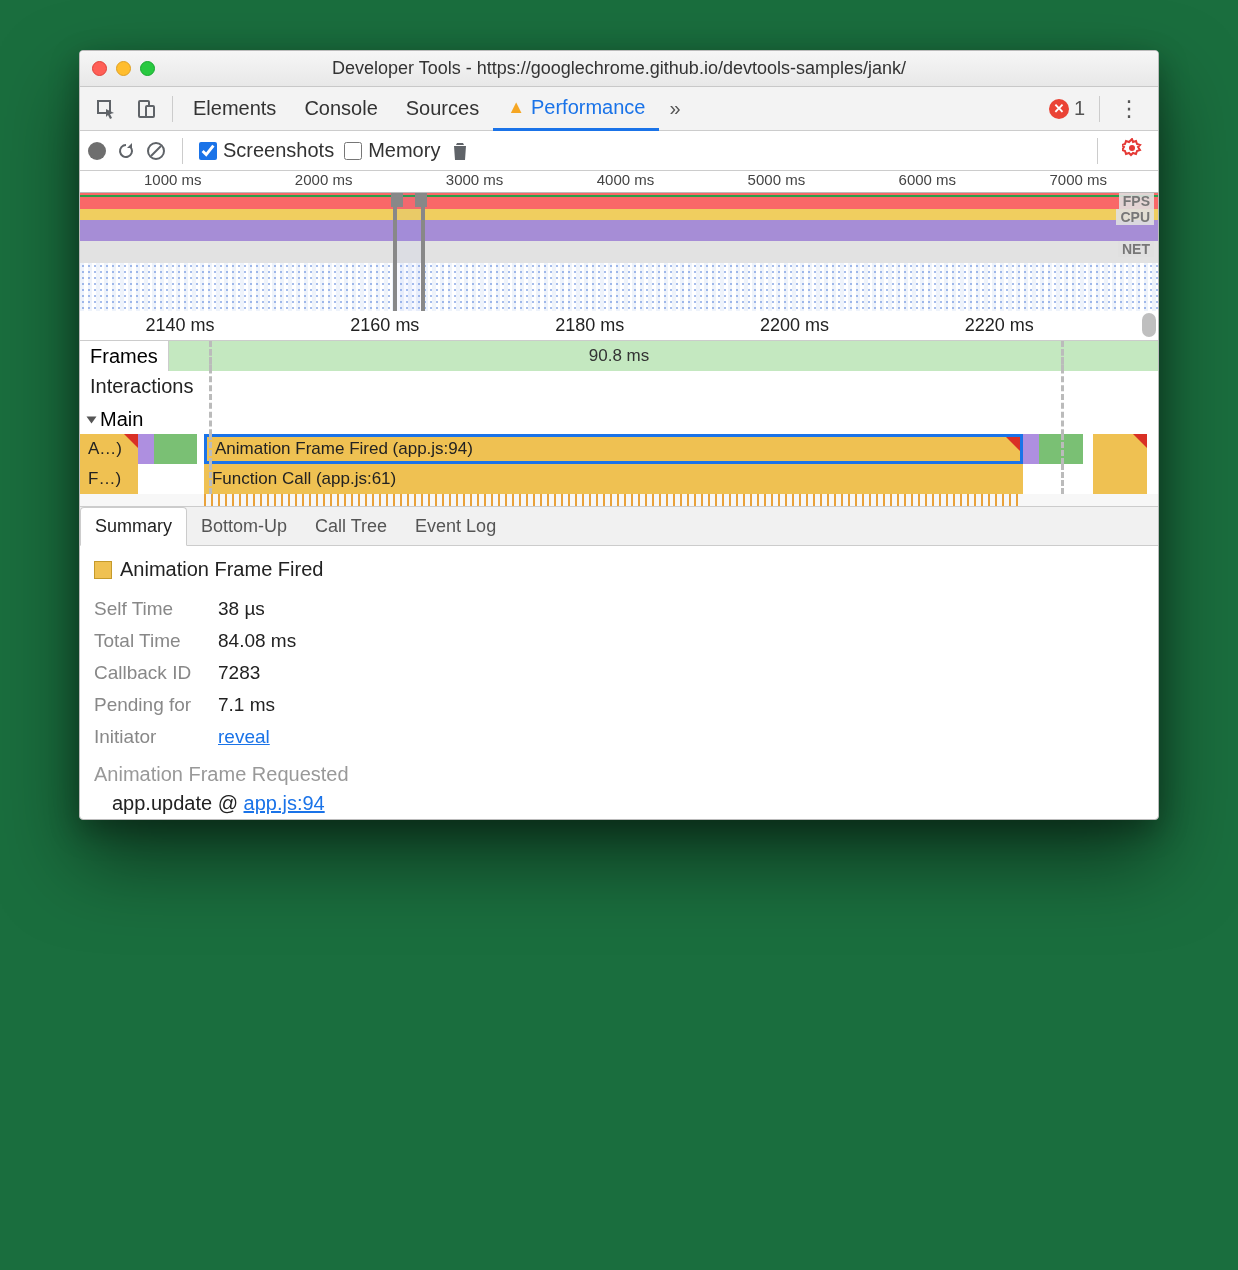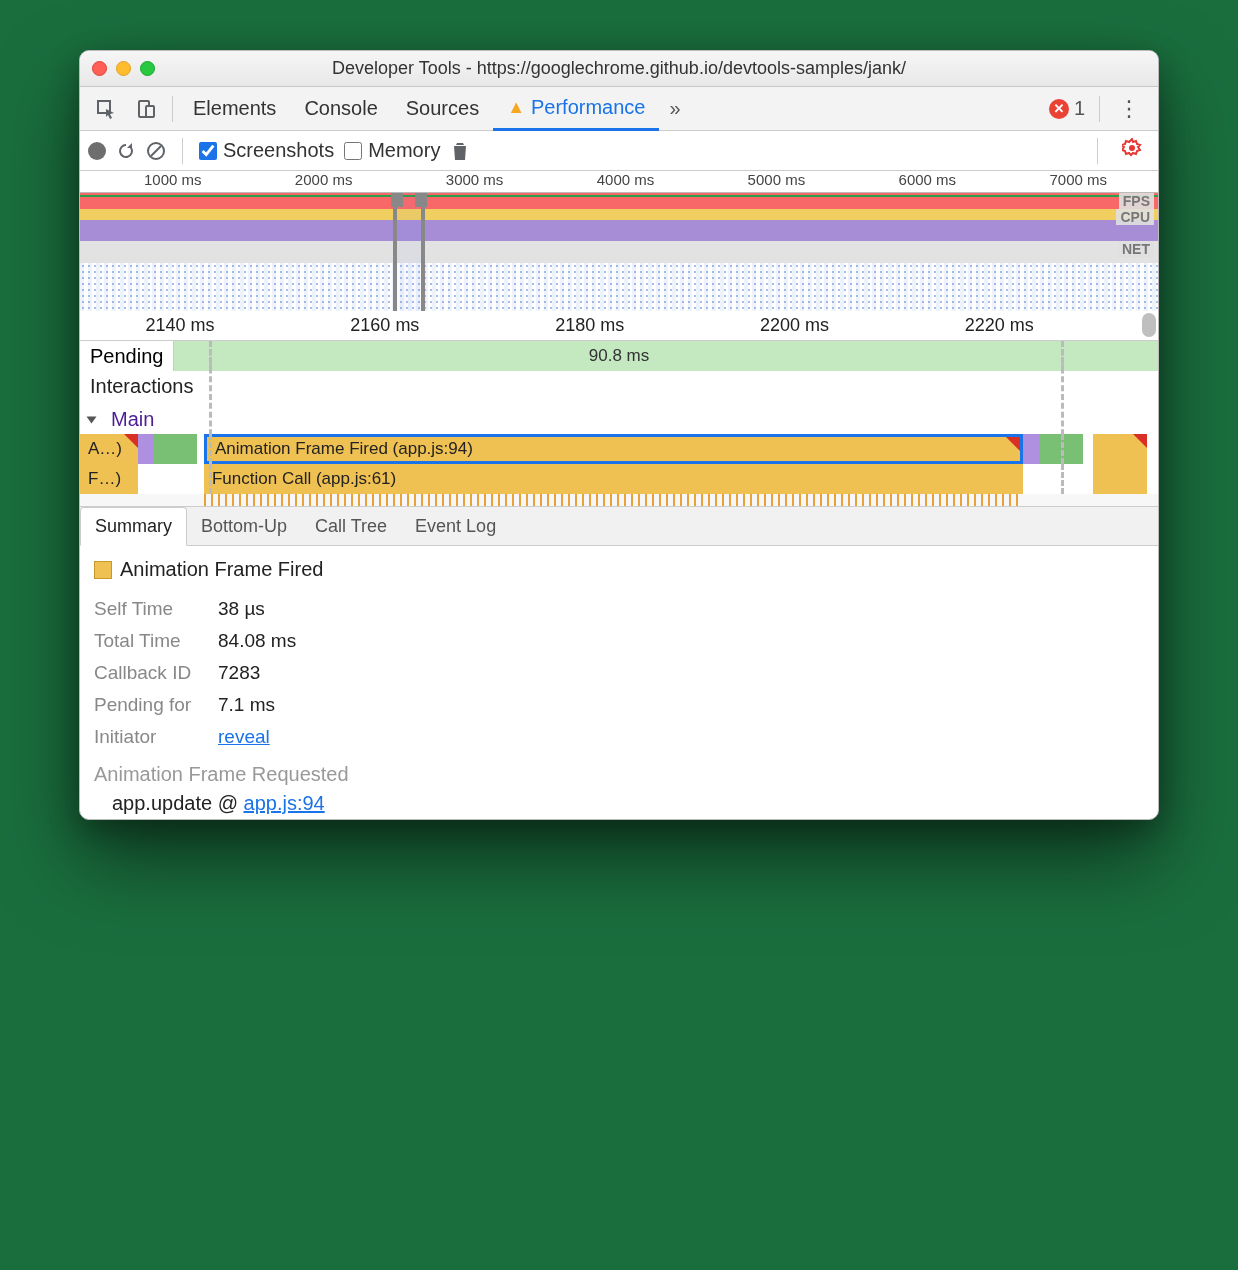--- a/index.html
+++ b/index.html
@@ -9,21 +9,21 @@
     font-size: 20px;
     display: flex;
     align-items: flex-start;
     justify-content: center;
     padding: 50px 20px;
     min-height: 100vh;
   }
   .window {
     width: 1080px;
     background: #fff;
-    border-radius: 10px;
+    border-radius: 4px;
     box-shadow: 0 40px 80px rgba(0,0,0,.5), 0 10px 30px rgba(0,0,0,.3);
     overflow: hidden;
     border: 1px solid #bbb;
   }
   
   .titlebar {
     background: linear-gradient(#f6f6f6,#e8e8e8);
     height: 36px;
     display: flex;
     align-items: center;
@@ -77,21 +77,21 @@
   .detailticks { height:30px; background:#fff; border-bottom:1px solid #ccc; position:relative; font-size:18px; color:#222;}
   .detailticks span{position:absolute; top:4px; transform:translateX(-30%);}
   
   .lanes { position:relative;}
   .frames-lane { position:relative; height:30px; background:#c4e8c0;}
   .frames-lane .lbl { position:absolute; left:0; top:0; bottom:0; background:#fff; border-right:1px solid #ccc; display:flex; align-items:center; padding:0 10px; z-index:2;}
   .frames-lane .ms { position:absolute; left:50%; top:50%; transform:translate(-50%,-50%); font-size:17px; color:#333;}
   .dashed { position:absolute; top:0; bottom:0; width:0; border-left:3px dashed #bbb;}
   .intr-lane { height:34px; padding:4px 10px; background:#fff; color:#222;}
   .main-lane { background:#fff;}
-  .main-h { display:flex; align-items:center; gap:16px; padding:3px 8px; color:#4c1d95;}
+  .main-h { display:flex; align-items:center; gap:5px; padding:3px 8px; color:#000000;}
   .tri { display:inline-block; width:0; height:0; border-left:7px solid #555; border-top:5px solid transparent; border-bottom:5px solid transparent; transform:rotate(90deg);}
   .flame { position:relative; height:30px; background:#fff;}
   .flamebar { position:absolute; top:0; bottom:0; display:flex; align-items:center; padding:0 8px; font-size:17px; color:#222; overflow:hidden; white-space:nowrap;}
   .y { background:#efc152;}
   .p { background:#ae8fe0;}
   .g { background:#7ac074;}
   .sel { border:3px solid #1a73e8;}
   .redcorner::after{content:"";position:absolute;top:0;right:0;border-top:14px solid #d93025;border-left:14px solid transparent;}
   .scrollthumb{position:absolute;right:2px;width:14px;background:#bfbfbf;border-radius:7px;}
   
@@ -217,21 +217,21 @@
     <span style="left:8%">2140 ms</span>
     <span style="left:27%">2160 ms</span>
     <span style="left:46%">2180 ms</span>
     <span style="left:65%">2200 ms</span>
     <span style="left:84%">2220 ms</span>
     <div class="scrollthumb" style="top:2px;height:24px;"></div>
   </div>
 
   <div class="lanes">
     <div class="frames-lane">
-      <div class="lbl">Pending</div>
+      <div class="lbl">Frames</div>
       <div class="dashed" style="left:12%"></div>
       <div class="dashed" style="left:91%"></div>
       <div class="ms">90.8 ms</div>
     </div>
     <div class="intr-lane">
       <span>Interactions</span>
       <div class="dashed" style="left:12%;top:0;bottom:0;position:absolute;"></div>
       <div class="dashed" style="left:91%;top:0;bottom:0;position:absolute;"></div>
     </div>
     <div class="main-lane">

